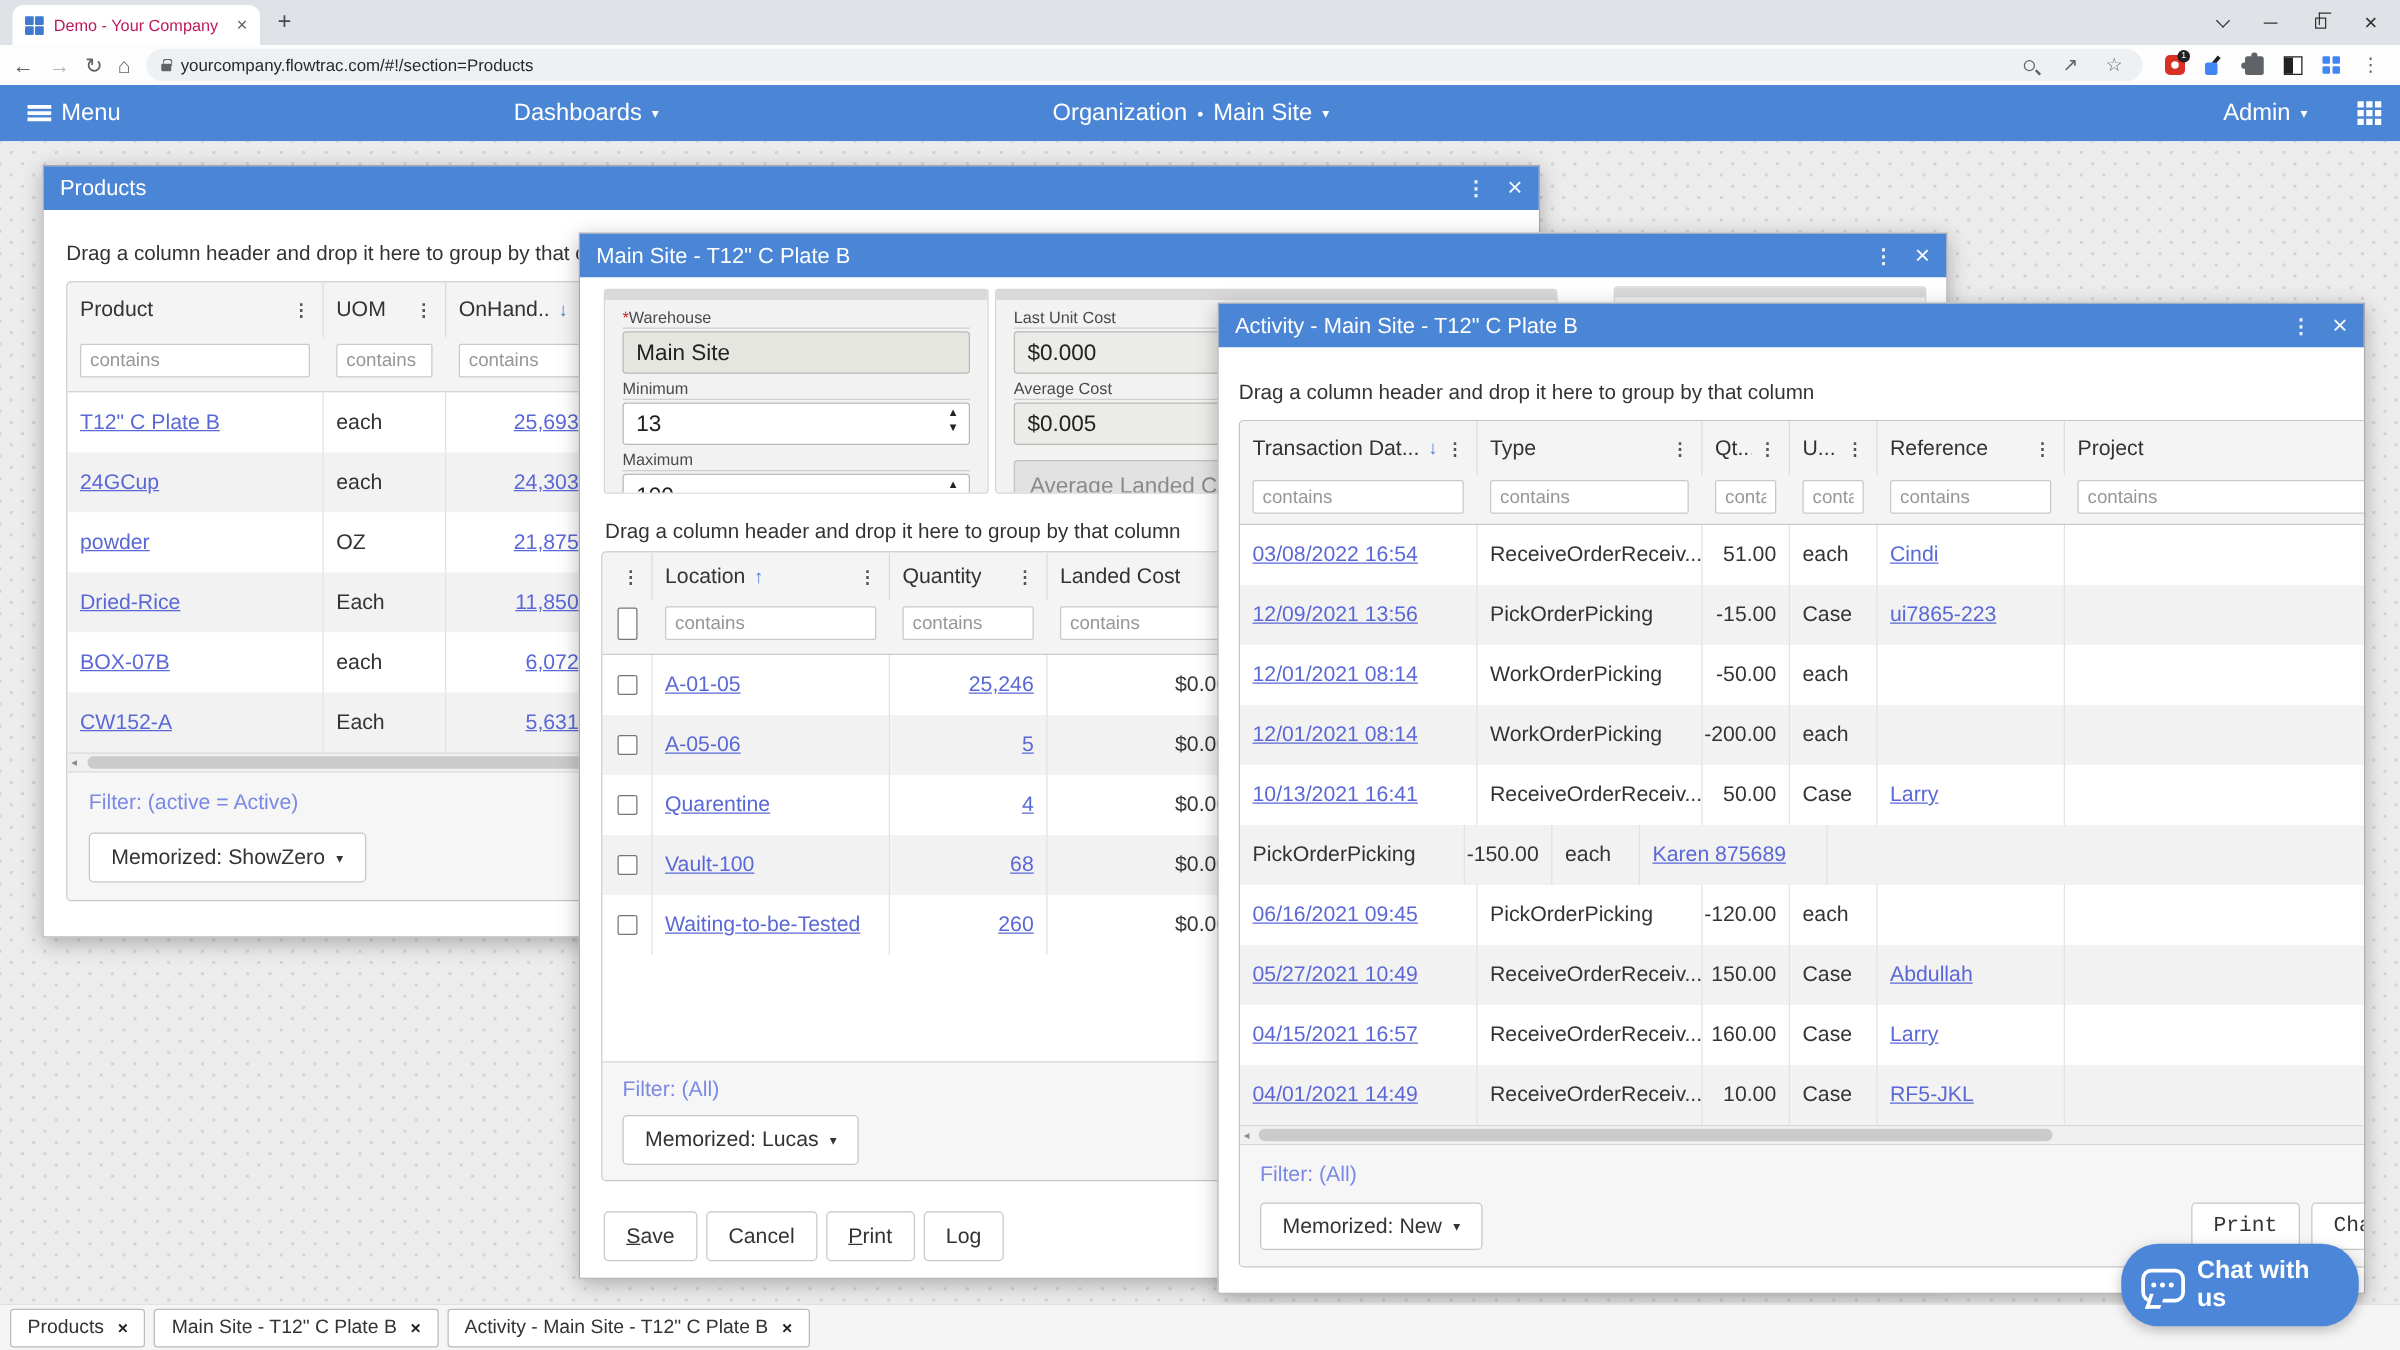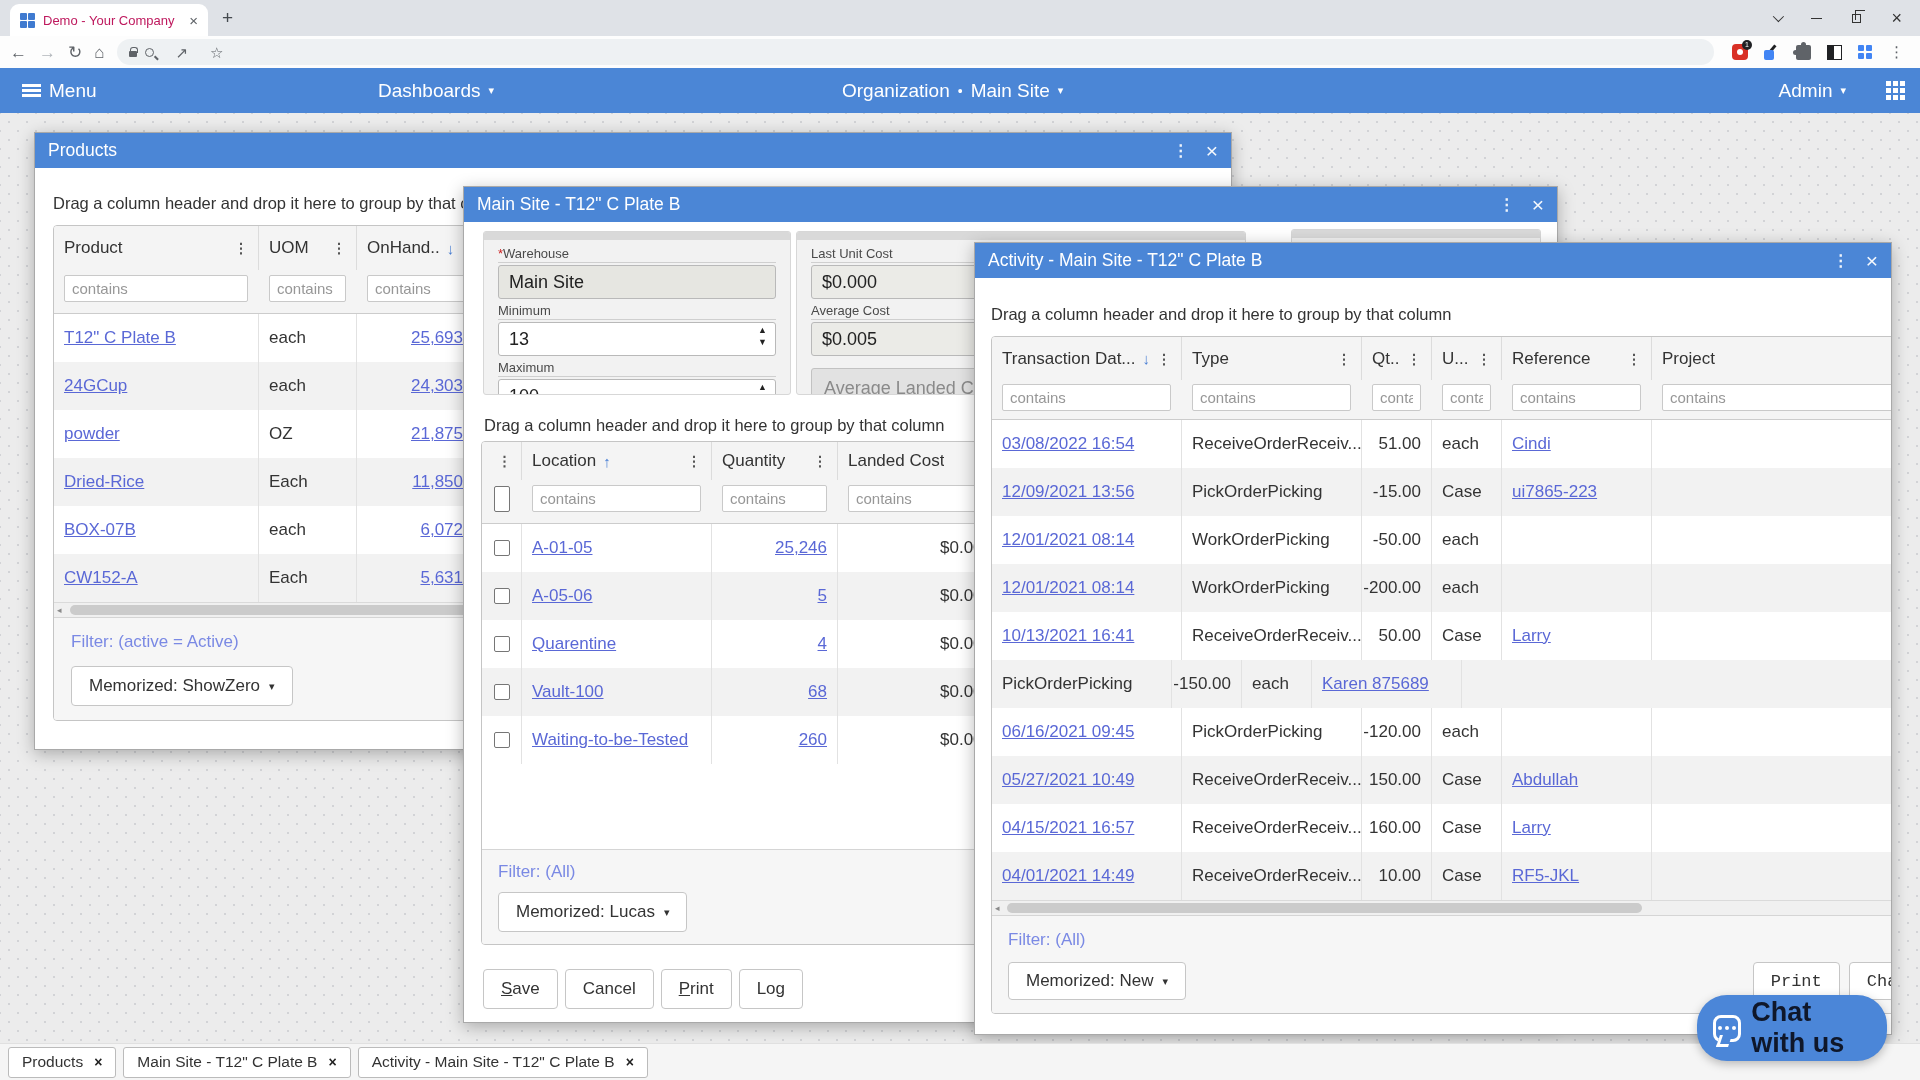--- a/index.html
+++ b/index.html
@@ -147,21 +147,21 @@
   .act-foot-btns { margin-left:auto; display:flex; gap:9px;font-family:Liberation Mono, monospace; }
 
   
   .taskbar { position:absolute; left:0; top:930px; width:1920px; height:37px; background:#f5f5f5; border-top:1px solid #e0e0e0; display:flex; align-items:center; gap:7px; padding:0 8px; z-index:6; }
   .ttab { display:inline-flex; align-items:center; height:31px; background:#fff; border:1px solid #bbb; border-radius:3px; padding:0 13px; font-size:15.5px; color:#333; gap:11px; white-space:nowrap; }
   .ttab .x { font-weight:bold; font-size:14px; color:#222; }
   .chat { position:absolute; left:1697px; top:882px; width:190px; height:66px; background:#4b86d8; border-radius:30px; display:flex; align-items:center; padding:0 16px; gap:10px; z-index:7; box-shadow:0 3px 10px rgba(0,0,0,.25); }
   .chat-ic { width:36px; height:27px; border:3px solid #fff; border-radius:8px; position:relative; display:flex; align-items:center; justify-content:center; gap:3px; }
   .chat-ic i { width:4px; height:4px; background:#fff; border-radius:50%; }
   .chat-ic::after { content:""; position:absolute; left:2px; bottom:-8px; width:9px; height:9px; background:#4b86d8; border-left:3px solid #fff; border-bottom:3px solid #fff; transform:skewX(-18deg); }
-  .chat-label { color:#0f172a; font-size:27px; font-weight:bold; }
+  .chat-label { color:#ffffff; font-size:20px; font-weight:bold; }
 </style>
 </head>
 <body>
 
 <div class="screen">
 
   <div class="tabstrip">
     <div class="tab">
       <span class="favicon">
           <i></i>
@@ -181,20 +181,21 @@
     </div>
   </div>
 
   <div class="toolbar">
     <span class="nav-g">←</span>
     <span class="nav-g dis">→</span>
     <span class="nav-g">↻</span>
     <span class="nav-g">⌂</span>
     <div class="omnibox">
       <span class="lock"></span>
+      <span class="url">yourcompany.flowtrac.com/#!/section=Products</span>
       <span class="omni-ic">
         <span class="mag"></span>
         <span class="omni-txt">↗</span>
         <span class="omni-txt">☆</span>
       </span>
     </div>
     <div class="ext-ic">
       <span class="ext-red">
           <span class="badge">1</span>
         </span>
@@ -209,21 +210,21 @@
         </span>
       <span class="kebab-b">⋮</span>
     </div>
   </div>
 
   <div class="appnav">
     <div class="item" style="left:22px;">
       <span class="burger"></span>
       <span>Menu</span>
     </div>
-    <div class="item" style="left:378px;">
+    <div class="item" style="left:411px;">
       <span>Dashboards</span>
       <span class="caret-w">▾</span>
     </div>
     <div class="item" style="left:842px;">
       <span>Organization</span>
       <span class="caret-w" style="font-size:14px;">•</span>
       <span>Main Site</span>
       <span class="caret-w">▾</span>
     </div>
     <div class="item" style="right:74px;">

